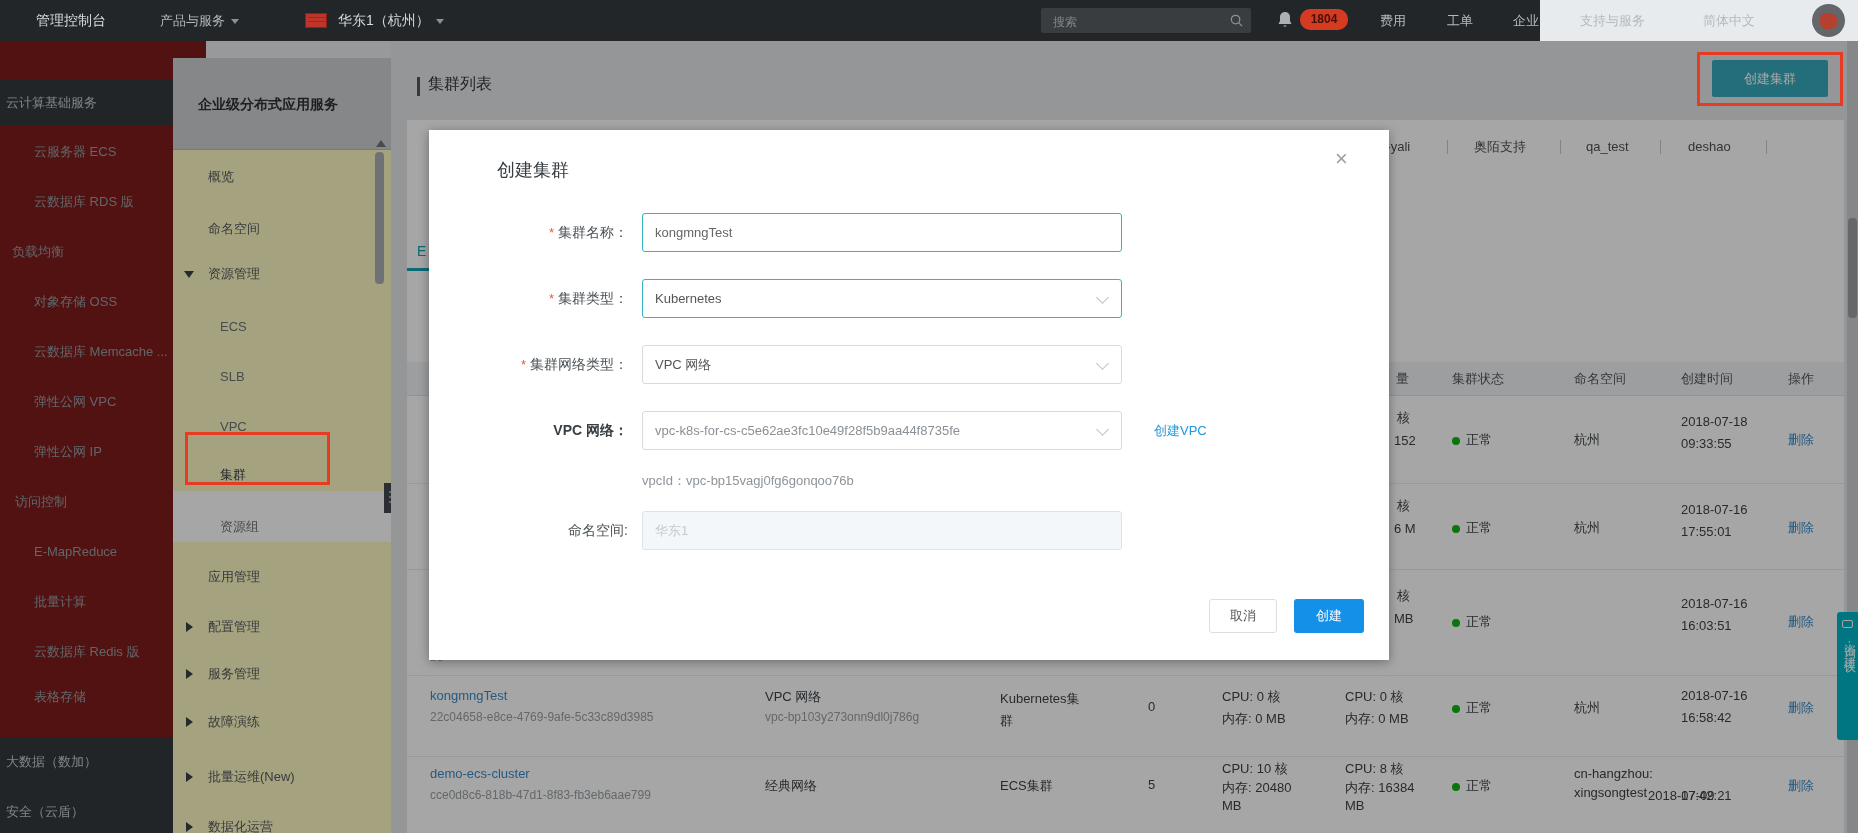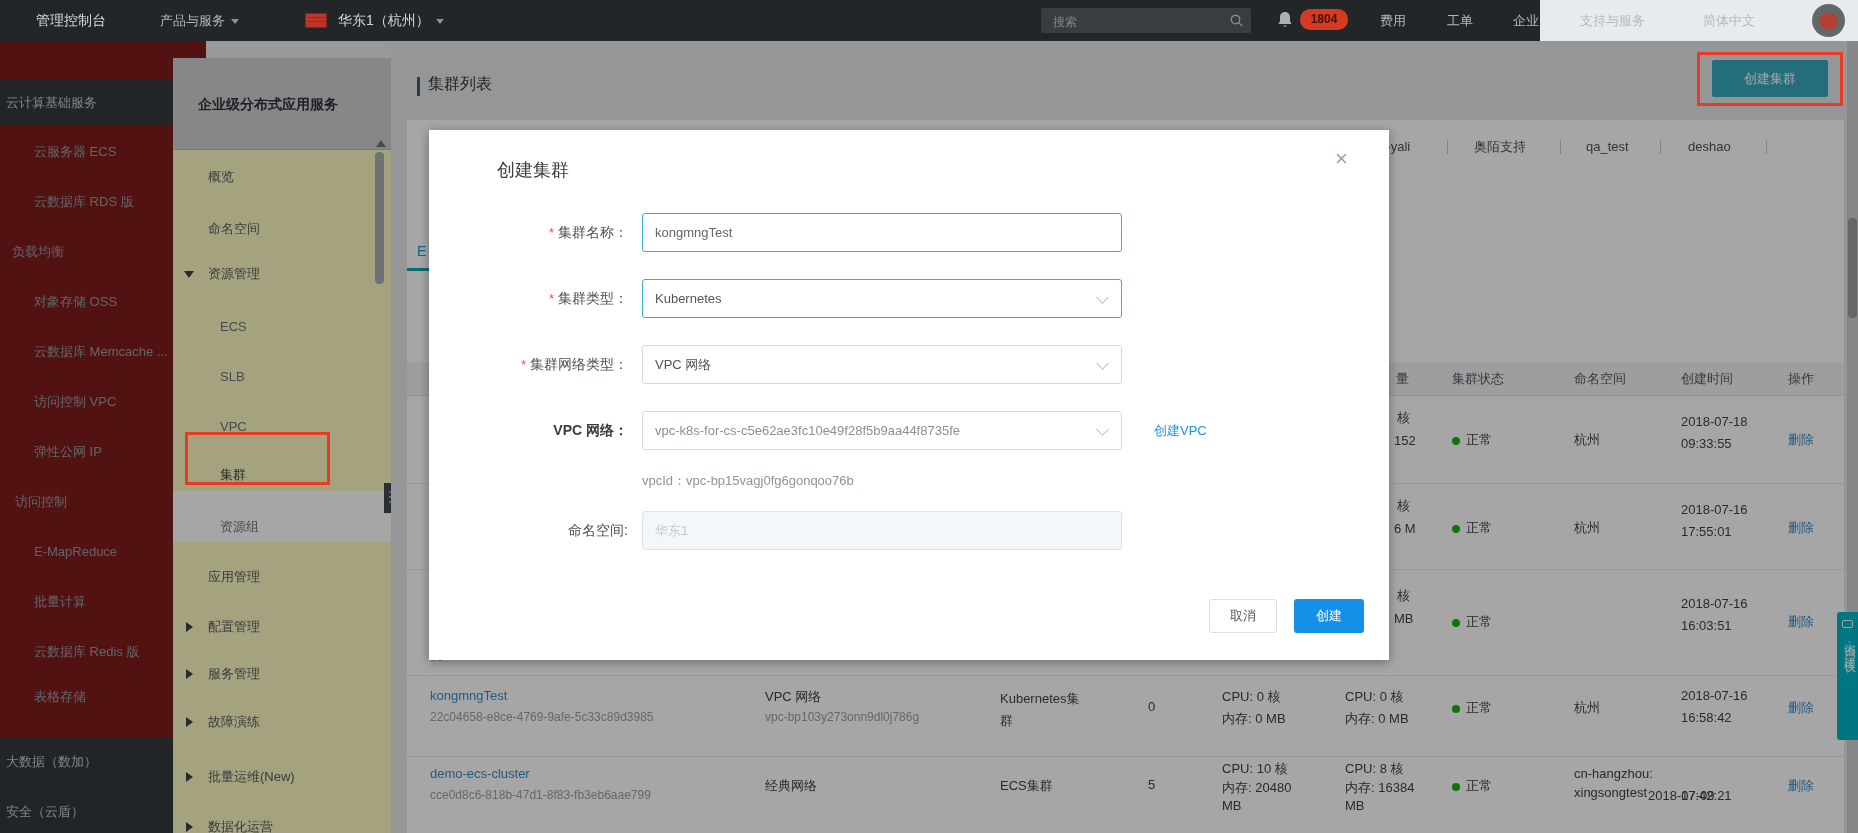--- a/index.html
+++ b/index.html
@@ -97,21 +97,21 @@
         <i></i>
         <i></i>
         <i></i>
       </div>
     <div class="lsb-header" style="top:47px;height:45px;line-height:45px;">云计算基础服务</div>
     <div class="lsb-item" style="top:94px;">云服务器 ECS</div>
     <div class="lsb-item" style="top:144px;">云数据库 RDS 版</div>
     <div class="lsb-item" style="top:194px;padding-left:12px;">负载均衡</div>
     <div class="lsb-item" style="top:244px;">对象存储 OSS</div>
     <div class="lsb-item" style="top:294px;">云数据库 Memcache ...</div>
-    <div class="lsb-item" style="top:344px;">访问控制 VPC</div>
+    <div class="lsb-item" style="top:344px;">弹性公网 VPC</div>
     <div class="lsb-item" style="top:394px;">弹性公网 IP</div>
     <div class="lsb-item" style="top:444px;padding-left:15px;">访问控制</div>
     <div class="lsb-item" style="top:494px;">E-MapReduce</div>
     <div class="lsb-item" style="top:544px;">批量计算</div>
     <div class="lsb-item" style="top:594px;">云数据库 Redis 版</div>
     <div class="lsb-item" style="top:639px;">表格存储</div>
     <div class="lsb-header" style="top:704px;height:50px;line-height:50px;">大数据（数加）</div>
     <div class="lsb-header" style="top:754px;height:50px;line-height:50px;">安全（云盾）</div>
   </div>
 

